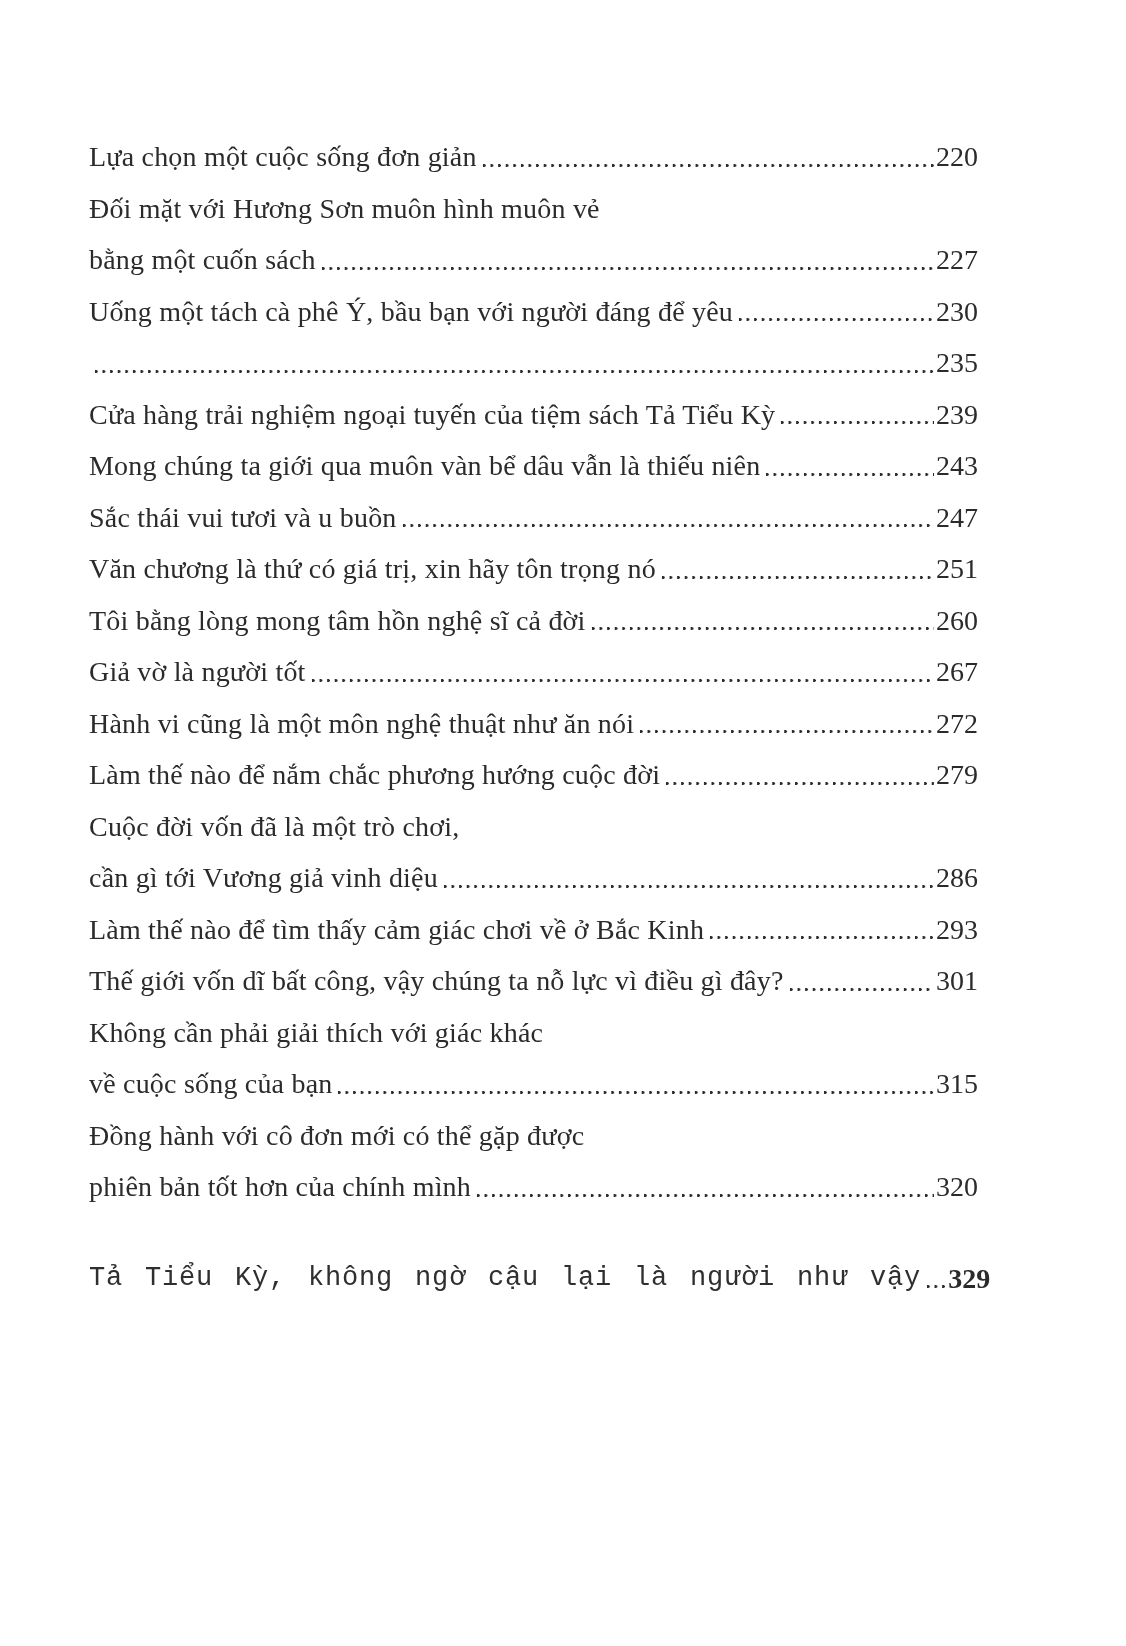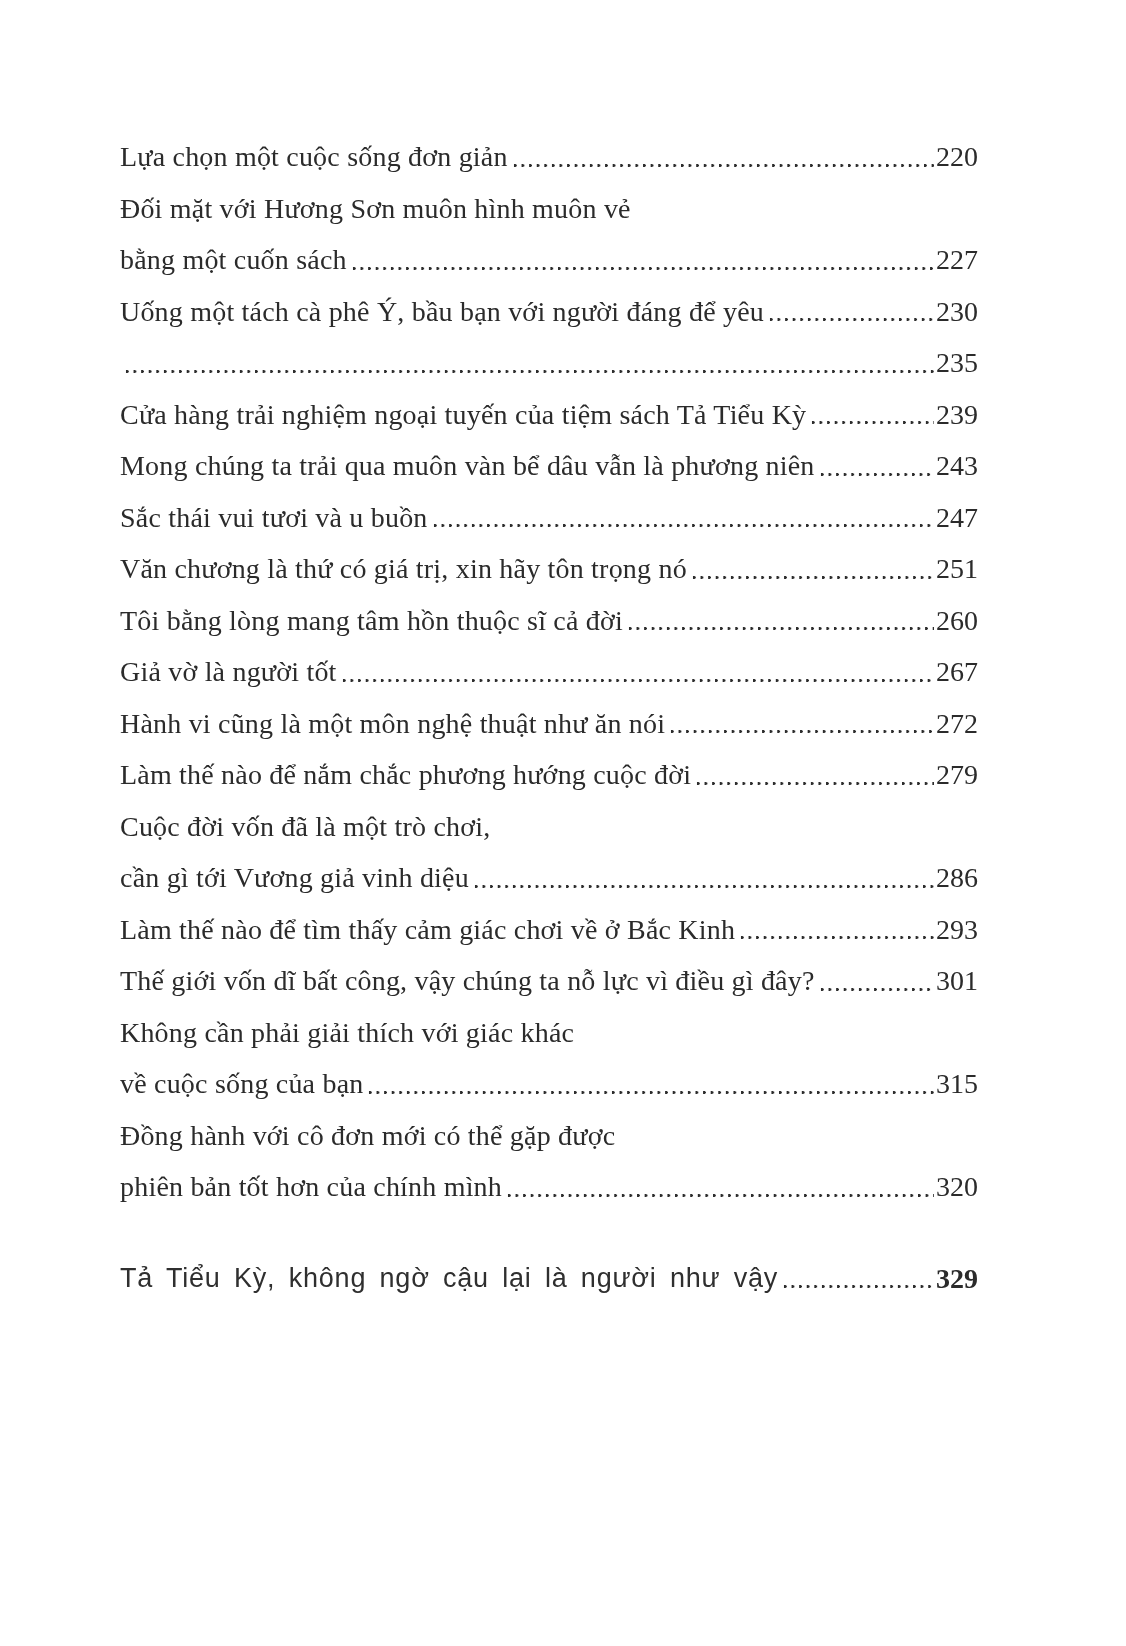--- a/index.html
+++ b/index.html
@@ -12,21 +12,21 @@
     height: 1646px;
     font-family: "Liberation Serif", serif;
     color: #2b2b2b;
     overflow: hidden;
   }
   .page {
     width: 1126px;
     height: 1646px;
     background: #ffffff;
     box-sizing: border-box;
-    padding: 131px 148px 0 120px;
+    padding: 131px 148px 0 89px;
   }
   .toc-entry {
     margin: 0;
   }
   .toc-line {
     display: flex;
     align-items: flex-end;
     white-space: nowrap;
   }
   .toc-title {
@@ -45,21 +45,21 @@
     background-image: radial-gradient(circle at 2.2px 2.5px, #2c2c2c 1.35px, rgba(0,0,0,0) 1.6px);
     background-size: 7.6px 5px;
     background-repeat: repeat-x;
     background-position: left bottom;
     min-width: 20px;
   }
   .special {
     margin-top: 40px;
   }
   .special .toc-title {
-    font-family: Liberation Sans, sans-serif;
+    font-family: Liberation Mono, monospace;
     font-size: 27px;
     letter-spacing: 0.8px;
     word-spacing: 5px;
     color: #2f2f2f;
   }
   .special .toc-page {
     font-family: "Liberation Serif", serif;
     font-weight: bold;
   }
 </style>
@@ -100,42 +100,42 @@
       </div>
       <div class="toc-entry">
         <div class="toc-line">
     <span class="toc-title">Cửa hàng trải nghiệm ngoại tuyến của tiệm sách Tả Tiểu Kỳ</span>
   <span class="leader"></span>
           <span class="toc-page">239</span>
         </div>
       </div>
       <div class="toc-entry">
         <div class="toc-line">
-    <span class="toc-title">Mong chúng ta trải qua muôn vàn bể dâu vẫn là phương niên</span>
+    <span class="toc-title">Mong chúng ta giới qua muôn vàn bể dâu vẫn là thiếu niên</span>
   <span class="leader"></span>
           <span class="toc-page">243</span>
         </div>
       </div>
       <div class="toc-entry">
         <div class="toc-line">
     <span class="toc-title">Sắc thái vui tươi và u buồn</span>
   <span class="leader"></span>
           <span class="toc-page">247</span>
         </div>
       </div>
       <div class="toc-entry">
         <div class="toc-line">
     <span class="toc-title">Văn chương là thứ có giá trị, xin hãy tôn trọng nó</span>
   <span class="leader"></span>
           <span class="toc-page">251</span>
         </div>
       </div>
       <div class="toc-entry">
         <div class="toc-line">
-    <span class="toc-title">Tôi bằng lòng mang tâm hồn thuộc sĩ cả đời</span>
+    <span class="toc-title">Tôi bằng lòng mong tâm hồn nghệ sĩ cả đời</span>
   <span class="leader"></span>
           <span class="toc-page">260</span>
         </div>
       </div>
       <div class="toc-entry">
         <div class="toc-line">
     <span class="toc-title">Giả vờ là người tốt</span>
   <span class="leader"></span>
           <span class="toc-page">267</span>
         </div>

